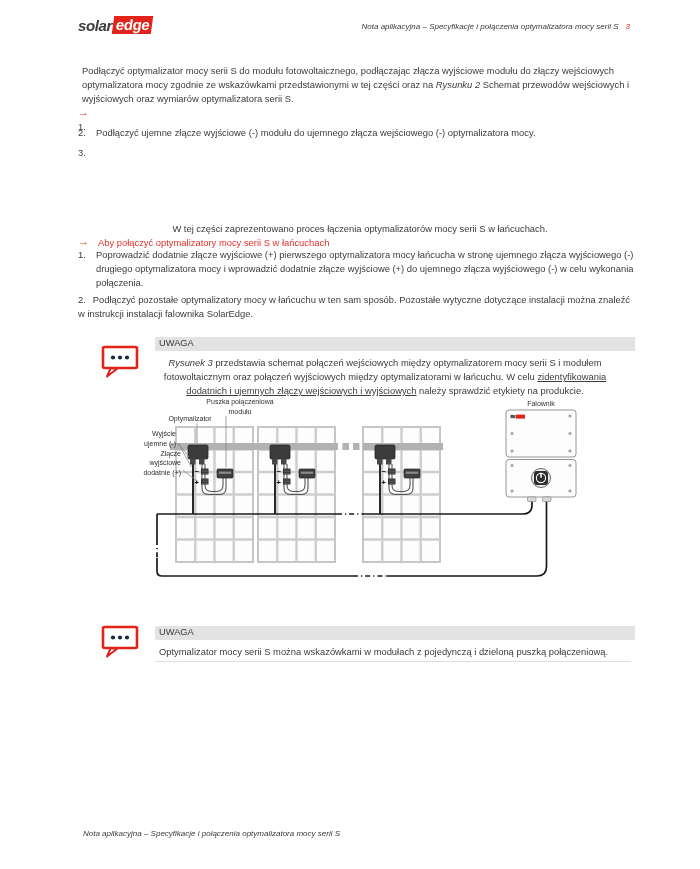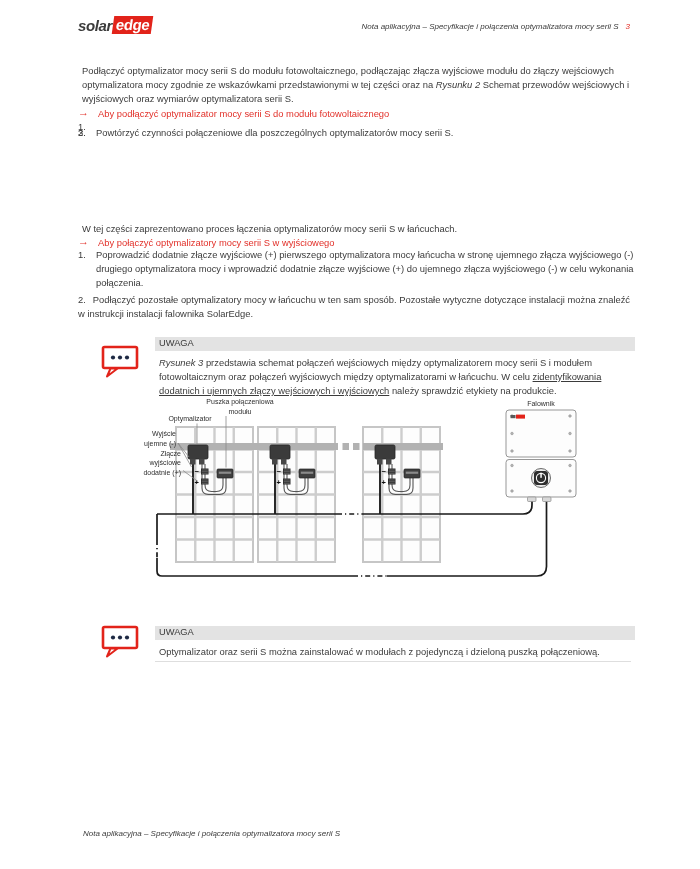--- a/index.html
+++ b/index.html
@@ -23,42 +23,42 @@
   .footer { left:83px; top:829px; font-style:italic; font-size:8px; color:#3a3a3a; }
 
   
   .h-red { color:#e2312a; font-weight:bold; font-size:15.5px; letter-spacing:-0.2px; margin:0; }
   #s1-title { left:78px; top:37px; width:560px; }
   #s2-title { left:78px; top:194px; width:560px; }
 
   
   .body-txt { font-size:9.4px; line-height:14px; margin:4px; }
   #s1-intro { left:78px; top:60px; width:556px; }
-  #s2-intro { left:78px; top:218px; width:556px; }
+  #s2-intro { left:78px; top:218px; width:556px;text-align:center; }
 
   
   .proc { display:flex; align-items:flex-start; color:#e2312a; font-size:9.4px; line-height:13px; }
   .proc .arr { font-size:11px; line-height:11px; margin-right:9px; font-weight:bold; }
   #proc1 { left:78px; top:107px; width:556px; }
   #proc2 { left:78px; top:236px; width:556px; }
 
   
   .steps { font-size:9.4px; line-height:14px; }
   #steps1 { left:78px; top:120px; width:556px; }
   #steps2 { left:78px; top:248px; width:556px; }
   .step { position:relative; padding-left:18px; margin-bottom:6px; }
   .step .num { position:absolute; left:0; top:0; }
   .step-flow { margin-bottom:6px; }
   .step-flow .num { margin-right:7px; }
 
   
   .note-bar { background:#e3e3e3; font-size:9.3px; line-height:13.5px; color:#3a3a3a;
               padding-left:4px; }
   #note1-bar { left:155px; top:337px; width:476px; height:13.5px; }
-  #note1-text { left:155px; top:352px; width:452px; }
+  #note1-text { left:155px; top:352px; width:452px;text-align:center; }
   #note2-bar { left:155px; top:626px; width:476px; height:13.5px; }
   #note2-text { left:155px; top:641px; width:476px; }
   #note2-rule { left:155px; top:661px; width:476px; height:1px; background:#dedede; }
   .note-icon { width:40px; height:34px; }
   #note1-icon { left:100px; top:344px; }
   #note2-icon { left:100px; top:624px; }
   .u { text-decoration:underline; }
 
   
   #diagram { left:85px; top:394px; width:570px; height:216px; }
@@ -75,35 +75,34 @@
 
   <div class="abs logo"><span class="logo-solar">solar</span><span class="logo-edge">edge</span></div>
 
   <div class="abs header-right"><span>Nota aplikacyjna – Specyfikacje i połączenia optymalizatora mocy serii S</span><span class="page-num">3</span></div>
 
 
   <p class="abs body-txt" id="s1-intro"><span>Podłączyć optymalizator mocy serii S do modułu fotowoltaicznego, podłączając złącza wyjściowe modułu do złączy wejściowych optymalizatora mocy zgodnie ze wskazówkami przedstawionymi w tej części oraz na </span><i>Rysunku 2</i><span>  Schemat przewodów wejściowych i wyjściowych oraz wymiarów optymalizatora serii S.</span></p>
 
   <div class="abs proc" id="proc1">
     <span class="arr">→</span>
-    <span>Aby podłączyć optymalizator mocy serii S do modułu fotowoltaicznego</span>
   </div>
 
   <div class="abs steps" id="steps1">
     <div class="step"><span class="num">1.</span></div>
-    <div class="step"><span class="num">2.</span></div>
-    <div class="step"><span class="num">3.</span><span>Powtórzyć czynności połączeniowe dla poszczególnych optymalizatorów mocy serii S.</span></div>
+    <div class="step"><span class="num">2.</span><span>Podłączyć ujemne złącze wyjściowe (-) modułu do ujemnego złącza wejściowego (-) optymalizatora mocy.</span></div>
+    <div class="step"><span class="num">3.</span></div>
   </div>
 
 
   <p class="abs body-txt" id="s2-intro">W tej części zaprezentowano proces łączenia optymalizatorów mocy serii S w łańcuchach.</p>
 
   <div class="abs proc" id="proc2">
     <span class="arr">→</span>
-    <span>Aby połączyć optymalizatory mocy serii S w wyjściowego</span>
+    <span>Aby połączyć optymalizatory mocy serii S w łańcuchach</span>
   </div>
 
   <div class="abs steps" id="steps2">
     <div class="step" style="margin-bottom:3px"><span class="num">1.</span><span>Poprowadzić dodatnie złącze wyjściowe (+) pierwszego optymalizatora mocy łańcucha w stronę ujemnego złącza wyjściowego (-) drugiego optymalizatora mocy i wprowadzić dodatnie złącze wyjściowe (+) do ujemnego złącza wyjściowego (-) w celu wykonania połączenia.</span></div>
     <div class="step-flow"><span class="num">2.</span><span>Podłączyć pozostałe optymalizatory mocy w łańcuchu w ten sam sposób. Pozostałe wytyczne dotyczące instalacji można znaleźć w instrukcji instalacji falownika SolarEdge.</span></div>
   </div>
 
   <svg class="abs note-icon" id="note1-icon" viewBox="0 0 40 34">
     <rect x="3" y="3" width="34" height="21" rx="1.5" fill="#ffffff" stroke="#e2231a" stroke-width="2.6"></rect>
     <circle cx="13" cy="13.5" r="2.1" fill="#1e2a44"></circle>
@@ -212,18 +211,18 @@
   </svg>
 
   <svg class="abs note-icon" id="note2-icon" viewBox="0 0 40 34">
     <rect x="3" y="3" width="34" height="21" rx="1.5" fill="#ffffff" stroke="#e2231a" stroke-width="2.6"></rect>
     <circle cx="13" cy="13.5" r="2.1" fill="#1e2a44"></circle>
     <circle cx="20" cy="13.5" r="2.1" fill="#1e2a44"></circle>
     <circle cx="27" cy="13.5" r="2.1" fill="#1e2a44"></circle>
     <path d="M10.5,24.5 L7,32.5 L17.5,24.5 Z" fill="#ffffff" stroke="#e2231a" stroke-width="2" stroke-linejoin="round"></path>
   </svg>
   <div class="abs note-bar" id="note2-bar">UWAGA</div>
-  <p class="abs body-txt" id="note2-text">Optymalizator oraz serii S można zainstalować w modułach z pojedynczą i dzieloną puszką połączeniową.</p>
+  <p class="abs body-txt" id="note2-text">Optymalizator mocy serii S można wskazówkami w modułach z pojedynczą i dzieloną puszką połączeniową.</p>
   <div class="abs" id="note2-rule"></div>
 
   <div class="abs footer">Nota aplikacyjna – Specyfikacje i połączenia optymalizatora mocy serii S</div>
 
 </div>
 
 </body></html>

